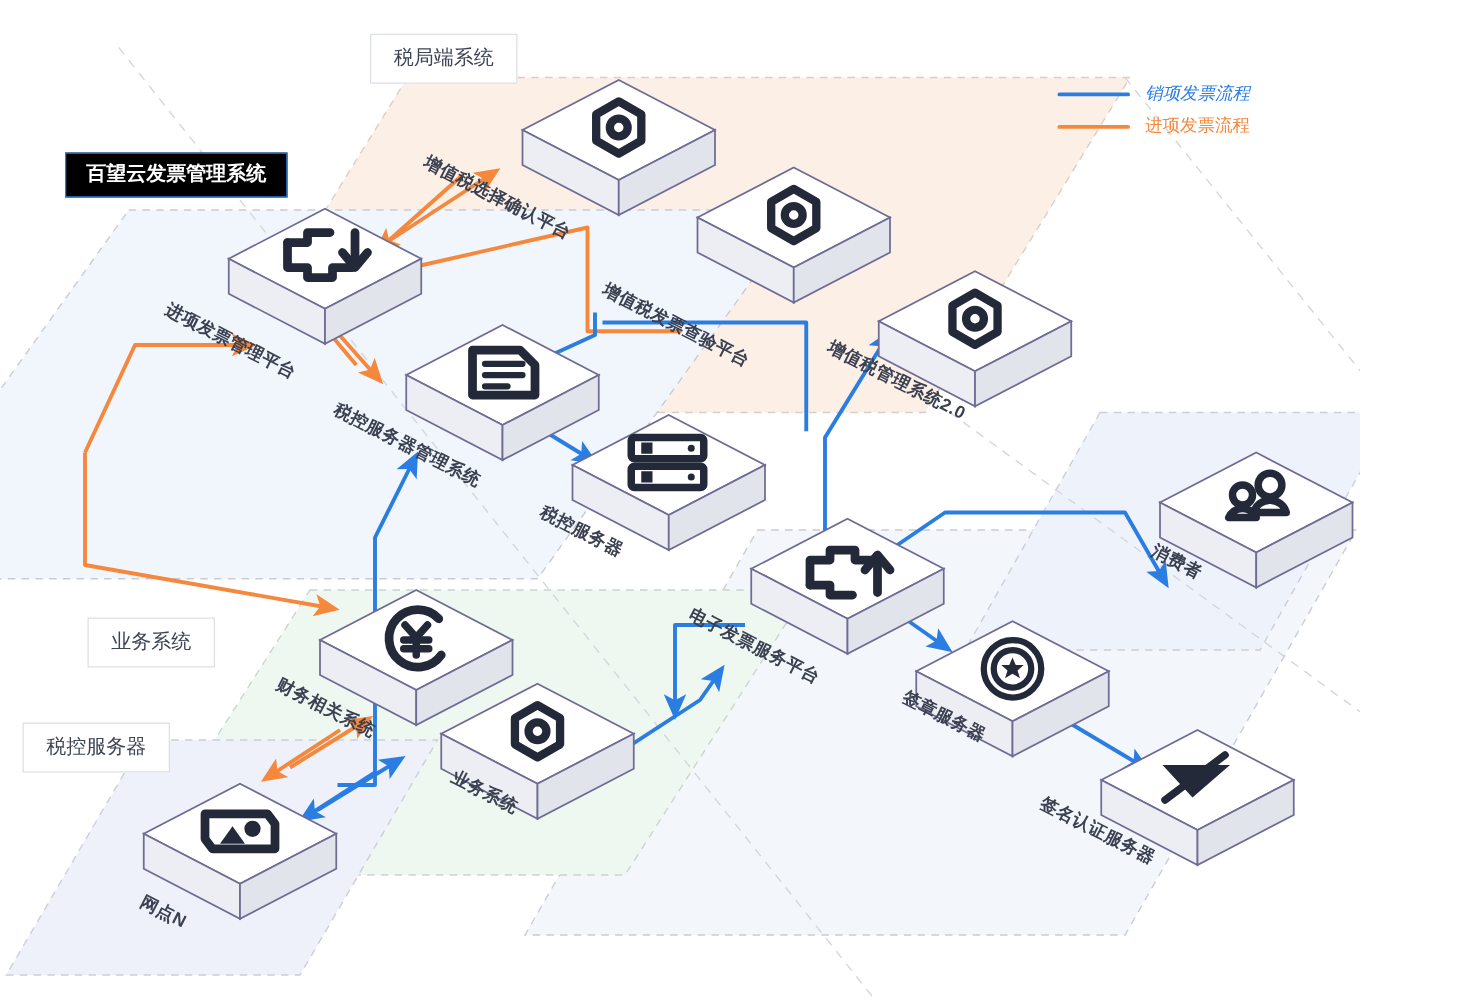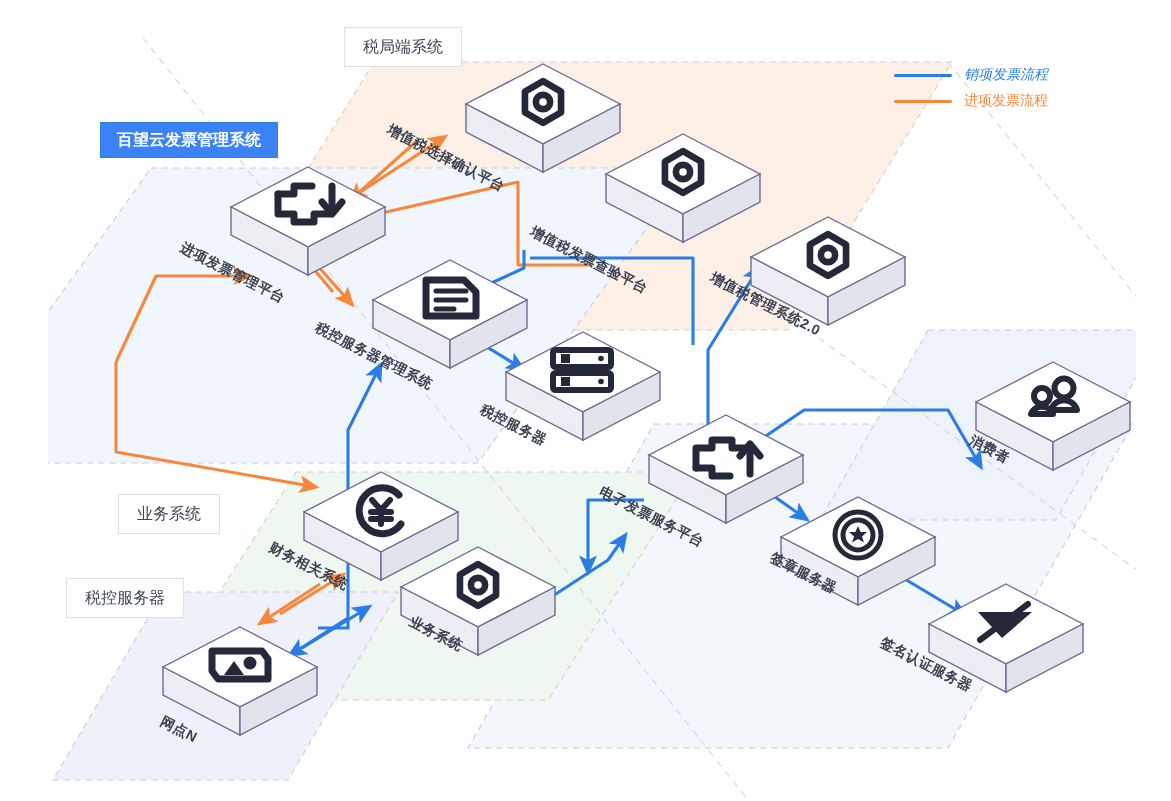--- a/index.html
+++ b/index.html
@@ -6,38 +6,37 @@
   body{
     font-family:"Liberation Sans","DejaVu Sans",sans-serif;
     -webkit-font-smoothing:antialiased;
   }
   #canvas{
     position:relative;
     width:1088px;
     height:801px;
     overflow:hidden;
     background:#fff;
-    margin-left:48px;
   }
   svg#scene{position:absolute;left:0;top:0;width:1171px;height:801px;}
 
   
   .chip{
     position:absolute;
     border:1px solid #dcdfe6;
     background:#ffffff;
     color:#3d4455;
     font-size:16px;
     line-height:1;
     padding:11px 18px;
     white-space:nowrap;
     box-sizing:border-box;
   }
   .chip.accent{
-    background:#3b82f6;
+    background:#000000;
     border-color:#2a7de1;
     color:#ffffff;
     font-weight:bold;
     padding:9px 16px;
     font-size:16px;
   }
   
   .netchip{
     position:absolute;
     width:30px;

